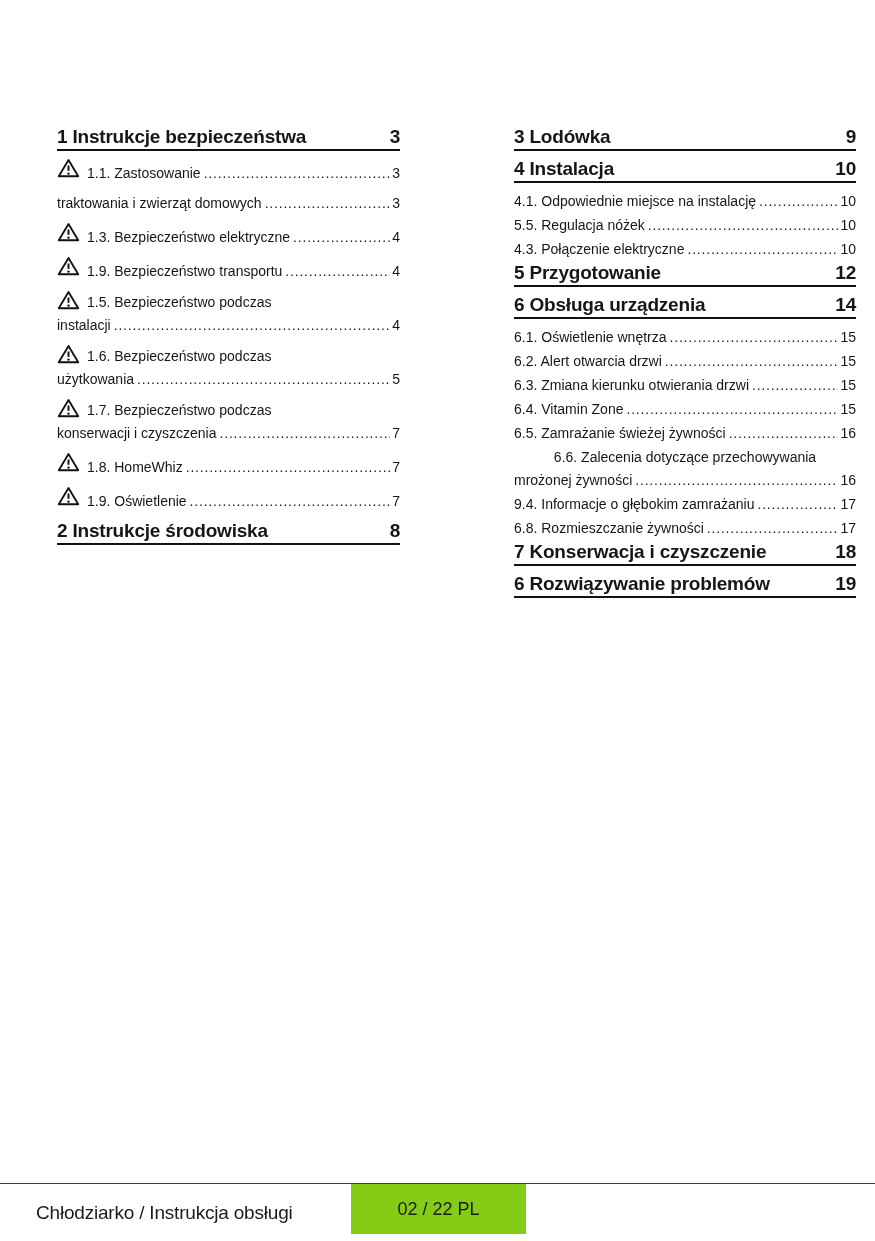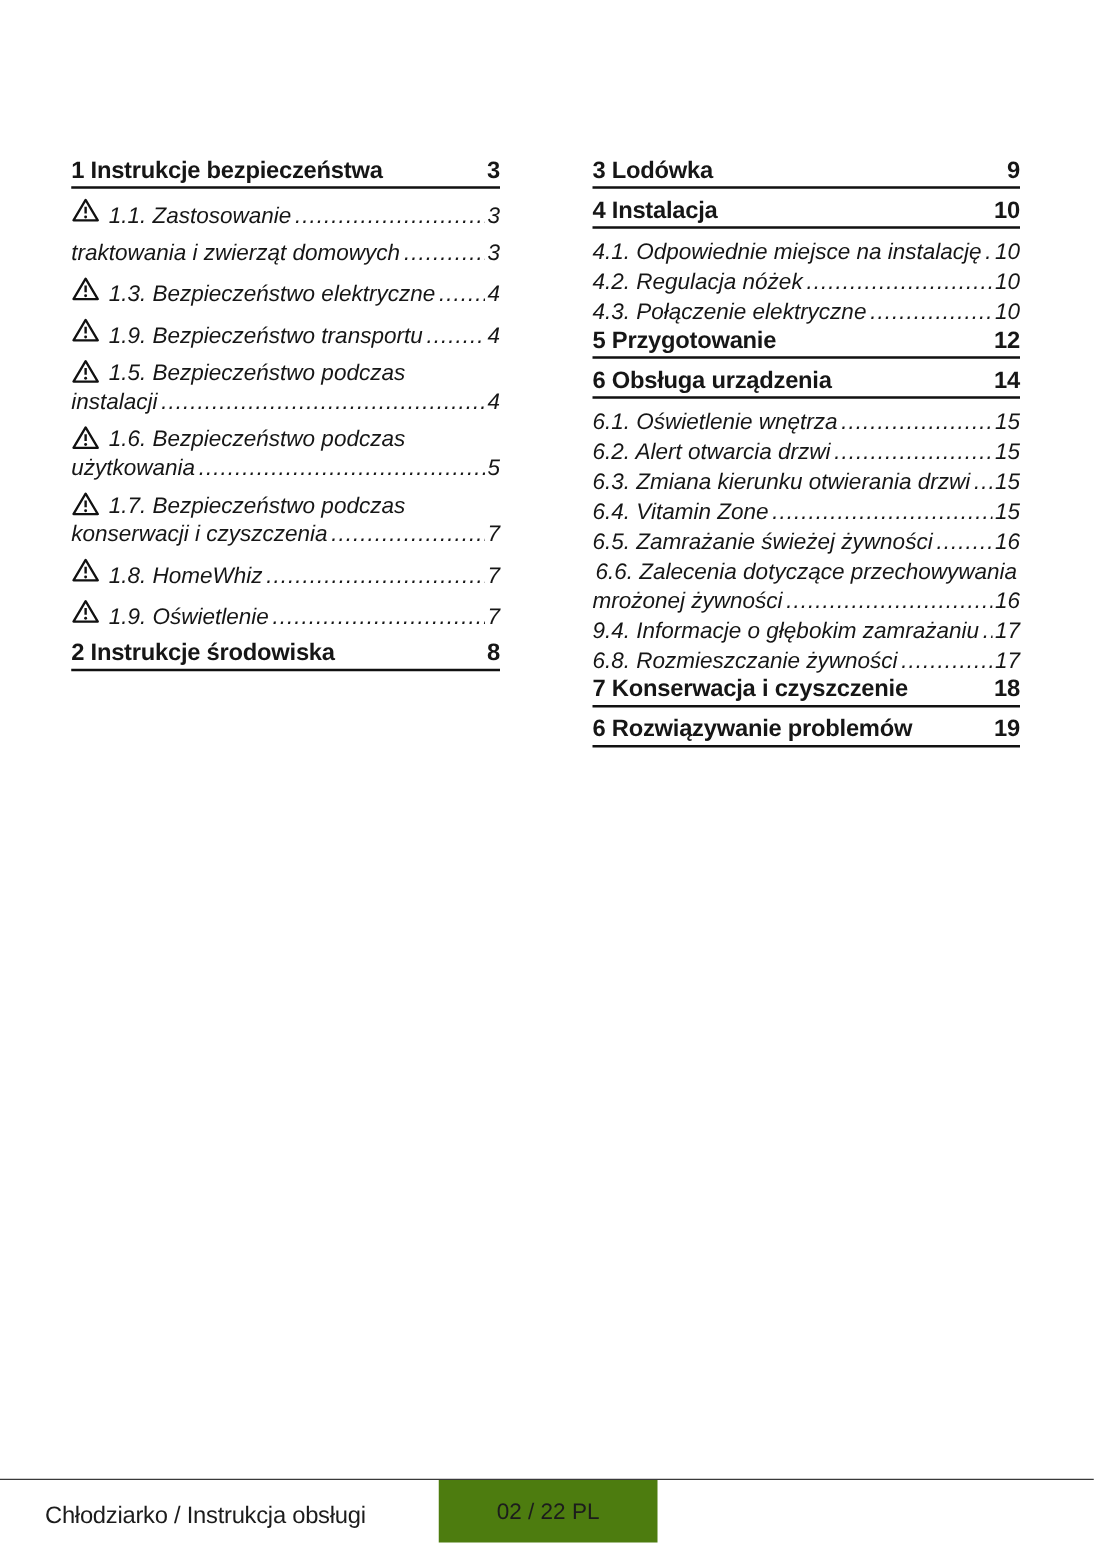--- a/index.html
+++ b/index.html
@@ -9,21 +9,21 @@
     background: #ffffff;
     font-family: "Liberation Sans", sans-serif;
     color: #161616;
     overflow: hidden;
   }
   .toc-wrap {
     position: absolute;
     top: 126px;
     left: 57px;
     display: flex;
-    gap: 74px;
+    gap: 114px;
   }
   .toc-col { width: 343px; }
   .toc-col.right { width: 342px; text-align: center; }
 
   .toc-heading {
     display: flex;
     align-items: baseline;
     font-weight: bold;
     font-size: 19px;
     line-height: 21px;
@@ -34,24 +34,23 @@
     margin-bottom: 7px;
   }
   .toc-col > .toc-heading:first-child { margin-top: 0; }
   .h-label { flex: 0 0 auto; }
   .h-spacer { flex: 1 1 auto; }
   .h-page { flex: 0 0 auto; }
 
   .toc-entry { margin-bottom: 7px; }
   .toc-col.right .toc-entry { margin-bottom: 1px; }
   .entry-line {
-    font-size: 18px;
+    font-size: 14px;
     line-height: 23px;
     white-space: nowrap;
-    font-style: italic;
   }
   .entry-line.last {
     display: flex;
     align-items: baseline;
   }
   .entry-text { flex: 0 0 auto; }
   .leader {
     flex: 1 1 auto;
     overflow: hidden;
     white-space: nowrap;
@@ -242,21 +241,21 @@
       </div>
       <div class="toc-entry">
         <div class="entry-line last">
           <span class="entry-text">4.1. Odpowiednie miejsce na instalację</span>
           <span class="leader">............................................................................................................................................</span>
           <span class="entry-page">10</span>
         </div>
       </div>
       <div class="toc-entry">
         <div class="entry-line last">
-          <span class="entry-text">4.2. Regulacja nóżek</span>
+          <span class="entry-text">5.5. Regulacja nóżek</span>
           <span class="leader">............................................................................................................................................</span>
           <span class="entry-page">10</span>
         </div>
       </div>
       <div class="toc-entry">
         <div class="entry-line last">
           <span class="entry-text">4.3. Połączenie elektryczne</span>
           <span class="leader">............................................................................................................................................</span>
           <span class="entry-page">10</span>
         </div>
@@ -336,16 +335,16 @@
       <div class="toc-heading">
         <span class="h-label">6 Rozwiązywanie problemów</span>
         <span class="h-spacer"></span>
         <span class="h-page">19</span>
       </div>
     </div>
 </div>
 
 <div class="footer">
   <div class="footer-left">Chłodziarko / Instrukcja obsługi</div>
-  <div class="footer-page-box" style="background: #4d7c0f;">
+  <div class="footer-page-box" style="background: #84cc16;">
     <span>02 / 22 PL</span>
   </div>
 </div>
 
 </body></html>

